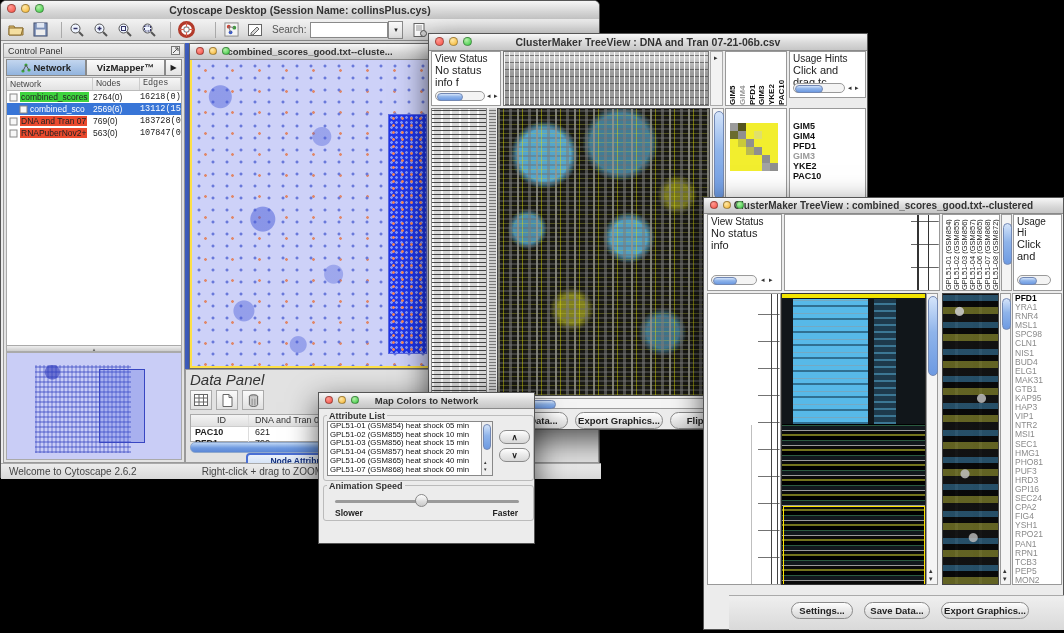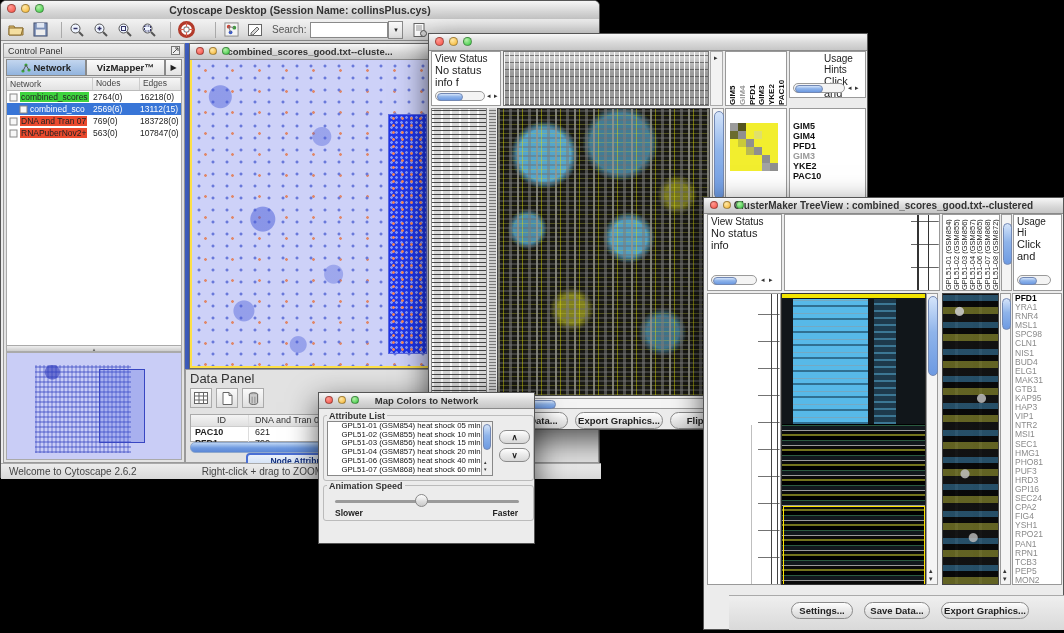--- a/index.html
+++ b/index.html
@@ -52,21 +52,21 @@
   .cp-tab.active{background:linear-gradient(#c3d6ef,#92b4de);}
   .cp-tab-arrow{width:15px;display:flex;align-items:center;justify-content:center;font-size:8px;
      border:1px solid #8a8a8a;background:linear-gradient(#fbfbfb,#e2e2e2);}
   #net-table{position:absolute;left:2px;top:33px;right:2px;bottom:116px;background:#fff;border:1px solid #aaa;}
   .nt-head{display:flex;height:12px;background:linear-gradient(#f6f6f6,#e2e2e2);border-bottom:1px solid #bbb;
      font-size:8.5px;color:#444;}
   .nt-head span{padding-left:3px;border-right:1px solid #ccc;box-sizing:border-box;}
   .nt-row{display:flex;height:12px;font-size:8.5px;align-items:center;}
   .nt-c1{width:88px;display:flex;align-items:center;overflow:hidden;white-space:nowrap;}
   .nt-c2{width:48px;overflow:hidden;white-space:nowrap;}
-  .nt-c3{width:42px;overflow:hidden;white-space:nowrap;}
+  .nt-c3{width:42px;overflow:hidden;white-space:nowrap;font-family:Liberation Mono, monospace;}
   .net-ico{flex:0 0 auto;margin:0 2px 0 2px;display:inline-flex;}
   .row-green .nt-name{background:#3ed43e;padding:0 1px;}
   .row-red .nt-name{background:#ea4a2e;padding:0 1px;}
   .row-selected{background:#3875d7;color:#fff;}
   .row-selected .net-ico{margin-left:12px;}
   #birdseye{position:absolute;left:2px;bottom:2px;right:2px;height:106px;background:#c9cdf6;border:1px solid #aaa;overflow:hidden;}
   #be-divider{position:absolute;left:2px;bottom:110px;right:2px;height:5px;background:linear-gradient(#eee,#ccc);
      border:1px solid #aaa;display:flex;align-items:center;justify-content:center;font-size:5px;color:#666;}
   #be-thumb{position:absolute;left:28px;top:12px;width:96px;height:88px;
      background-image:repeating-linear-gradient(0deg,rgba(45,60,190,.38) 0 2px,transparent 2px 5px),
@@ -90,21 +90,21 @@
        radial-gradient(circle,#6a79da 0 1.2px,transparent 1.8px),
        radial-gradient(circle,#e0886a 0 1.1px,transparent 1.6px);
      background-size:100% 100%,100% 100%,100% 100%,100% 100%,100% 100%,100% 100%,14px 12px,27px 21px;}
   #net-dense{position:absolute;right:1px;top:54px;width:37px;height:238px;background:#1f35e8;
      background-image:radial-gradient(circle,rgba(245,135,85,.95) 0 1px,transparent 1.7px),
        radial-gradient(circle,rgba(140,160,255,.9) 0 1px,transparent 1.6px);
      background-size:9px 7px,5px 5px;border:1px solid #5a68e0;}
   
   #data-panel{position:absolute;left:184px;top:368px;width:414px;height:94px;background:#e2e2e2;
      border:1px solid #9a9a9a;box-sizing:border-box;}
-  #dp-title{font-size:13px;color:#333;padding:1px 4px;}
+  #dp-title{font-size:15px;color:#333;padding:1px 4px;font-style:italic;}
   #dp-toolbar{display:flex;gap:4px;padding:1px 4px;}
   .dp-icon{width:20px;height:18px;border:1px solid #aaa;background:linear-gradient(#fafafa,#e0e0e0);
      display:flex;align-items:center;justify-content:center;}
   #dp-table{position:absolute;left:4px;top:44px;width:300px;height:26px;background:#fff;border:1px solid #aaa;font-size:9px;}
   .dp-hrow{display:flex;height:11px;background:linear-gradient(#f4f4f4,#e0e0e0);border-bottom:1px solid #ccc;color:#333;}
   .dp-row{display:flex;height:11px;}
   .dp-c1{width:58px;padding-left:4px;font-weight:bold;border-right:1px solid #ddd;box-sizing:border-box;}
   .dp-hrow .dp-c1{font-weight:normal;text-align:center;}
   .dp-c2{flex:1;padding-left:6px;}
   #dp-hscroll{position:absolute;left:4px;top:72px;width:300px;height:9px;border:1px solid #8fa8cc;border-radius:5px;
@@ -124,21 +124,21 @@
   .vs-title{font-size:10px;color:#222;padding:1px 3px 0 3px;}
   .vs-text{font-size:11px;color:#222;padding:0 3px;}
   #w1-vs{left:2px;top:17px;width:70px;height:55px;}
   #w1-coldendro{left:74px;top:17px;width:206px;height:55px;background:#9a9a9a;border:1px solid #777;
      background-image:repeating-linear-gradient(90deg,rgba(255,255,255,.95) 0 1px,transparent 1px 5px),
        repeating-linear-gradient(0deg,rgba(60,60,60,.6) 0 1px,transparent 1px 7px),
        linear-gradient(0deg,transparent 0 60%,rgba(255,255,255,.55) 90%);}
   #w1-colstrip{left:281px;top:17px;width:13px;height:55px;background:#f2f2f2;border:1px solid #aaa;}
   #w1-collabels{left:296px;top:17px;width:62px;height:55px;background:#fff;border:1px solid #999;
      display:flex;gap:1px;padding-left:2px;box-sizing:border-box;}
-  #w1-usage{left:360px;top:17px;width:77px;height:47px;padding-left:31px;}
+  #w1-usage{left:360px;top:17px;width:77px;height:47px;}
   #w1-rowdendro{left:2px;top:74px;width:56px;height:288px;background:#d8d8d8;border:1px solid #888;
      background-image:repeating-linear-gradient(0deg,rgba(30,30,30,.8) 0 1px,transparent 1px 4px),
        repeating-linear-gradient(90deg,rgba(255,255,255,.85) 0 2px,transparent 2px 9px);}
   #w1-graystrip{left:60px;top:74px;width:7px;height:288px;
      background:repeating-linear-gradient(0deg,#777 0 1px,#cfcfcf 1px 3px);}
   #w1-heatmap{left:68px;top:74px;width:213px;height:288px;background-color:#191914;border:1px solid #444;
      background-image:
        repeating-linear-gradient(90deg,rgba(150,150,140,.8) 0 2px,transparent 2px 5px,rgba(225,225,0,.45) 5px 6px,transparent 6px 11px,rgba(125,125,125,.55) 11px 14px,transparent 14px 19px),
        repeating-linear-gradient(0deg,rgba(190,190,60,.35) 0 1px,transparent 1px 4px,rgba(110,110,110,.45) 4px 6px,transparent 6px 9px),
        radial-gradient(circle at 22% 16%,rgba(95,190,235,.85) 0 26px,transparent 34px),
@@ -200,21 +200,21 @@
   .gene2{font-size:8.5px;line-height:9.1px;color:#8a8a8a;padding-left:2px;white-space:nowrap;}
   #w2-buttons{position:absolute;left:0;top:397px;width:100%;height:34px;background:linear-gradient(#efefef,#d9d9d9);
      border-top:1px solid #aaa;margin-left:25px;}
   .grip{position:absolute;right:1px;bottom:1px;width:12px;height:12px;
      background:repeating-linear-gradient(135deg,transparent 0 2px,#999 2px 3px);}
   
   #dialog{left:318px;top:392px;width:217px;height:152px;z-index:30;background:#ececec;}
   #dialog .titlebar{height:15px;font-size:9.5px;}
   #dlg-attr-label{position:absolute;left:8px;top:18px;font-size:9px;font-weight:bold;color:#333;}
   #dlg-group1{position:absolute;left:4px;top:22px;width:209px;height:64px;border:1px solid #bbb;border-radius:3px;}
-  #dlg-list{position:absolute;left:8px;top:28px;width:164px;height:53px;background:#fff;border:1px solid #888;overflow:hidden;text-align:center;}
+  #dlg-list{position:absolute;left:8px;top:28px;width:164px;height:53px;background:#fff;border:1px solid #888;overflow:hidden;}
   .attr-item{font-size:7.8px;line-height:8.7px;white-space:nowrap;padding-left:2px;color:#111;}
   #dlg-list-scroll{position:absolute;right:0;top:0;width:10px;height:100%;background:#eee;border-left:1px solid #999;}
   #dlg-up{left:180px;top:37px;width:31px;height:13px;font-size:7px;}
   #dlg-down{left:180px;top:55px;width:31px;height:13px;font-size:7px;}
   #dlg-anim-label{position:absolute;left:8px;top:88px;font-size:9px;font-weight:bold;color:#333;}
   #dlg-group2{position:absolute;left:4px;top:92px;width:209px;height:34px;border:1px solid #bbb;border-radius:3px;}
   #dlg-slider-track{position:absolute;left:16px;top:107px;width:184px;height:3px;background:#9a9a9a;border-radius:2px;}
   #dlg-slider-thumb{position:absolute;left:96px;top:101px;width:13px;height:13px;border-radius:50%;
      background:linear-gradient(#fdfdfd,#c9c9c9);border:1px solid #888;box-sizing:border-box;}
   .dlg-sl{position:absolute;top:115px;font-size:8.5px;font-weight:bold;color:#222;}
@@ -496,20 +496,21 @@
     </div>
   </div>
 
   <div class="win" id="win1">
     <div class="titlebar">
       <div class="lights">
         <span class="light l-red"></span>
         <span class="light l-yel"></span>
         <span class="light l-grn"></span>
       </div>
+      <span>ClusterMaker TreeView : DNA and Tran 07-21-06b.csv</span>
     </div>
 
     <div class="panel" id="w1-vs">
       <div class="vs-title">View Status</div>
       <div class="vs-text">No status info f</div>
       <div class="scroll-track" style="left:3px;bottom:4px;width:50px;height:10px;border-radius:6px;">
         <div class="scroll-thumb" style="left:1px;top:1px;width:24px;height:6px;"></div>
       </div>
       <span class="sarrow" style="left:55px;bottom:6px;">◂</span>
       <span class="sarrow" style="left:62px;bottom:6px;">▸</span>

